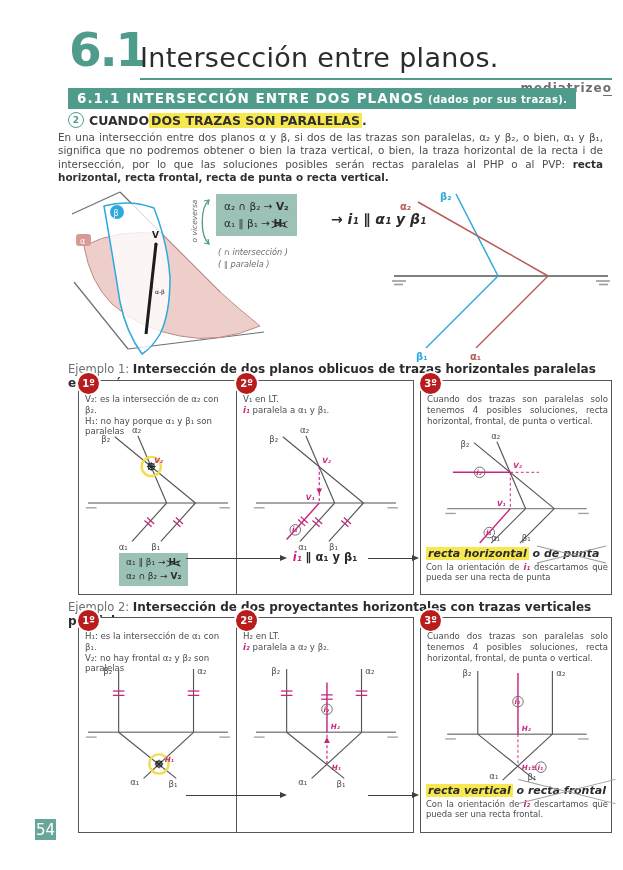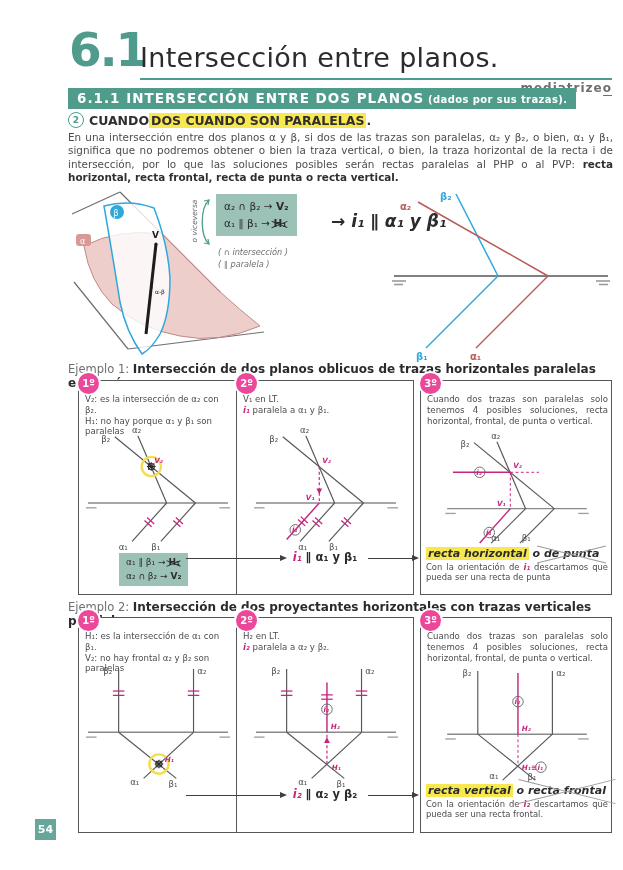--- a/index.html
+++ b/index.html
@@ -11,53 +11,53 @@
   .htitle{left:140px;top:42px;font-size:27px;font-weight:400;color:#2b2b2d;letter-spacing:.3px}
   .hrule{left:140px;top:78px;width:472px;height:2px;background:#4f9b8c}
   .brand{left:400px;top:81px;width:212px;text-align:right;font-size:12px;font-weight:700;color:#6d6e71;letter-spacing:1px}
   .brand u{ text-decoration:none;border-bottom:1.6px solid #6d6e71}
   .banner{left:68px;top:88px;background:#4f9b8c;color:#fff;padding:2px 9px 3px;font-size:13.5px;font-weight:700;letter-spacing:1px;white-space:nowrap}
   .banner small{font-size:10px;font-weight:700;letter-spacing:.4px}
   .subline{left:68px;top:112px;display:flex;align-items:center;font-size:12.5px;font-weight:700;color:#2f2f31}
   .nbadge{width:14px;height:14px;border:1.6px solid #4f9b8c;border-radius:50%;color:#4f9b8c;
           font-size:9px;font-weight:700;display:flex;align-items:center;justify-content:center;margin-right:5px}
   .hl{background:#f8e84f;padding:0 2px}
-  .para{left:68px;top:131px;width:545px;font-size:10.4px;line-height:13.4px;text-align:justify;color:#4b4c4e}
+  .para{left:58px;top:131px;width:545px;font-size:10.4px;line-height:13.4px;text-align:justify;color:#4b4c4e}
   .para b{color:#2f2f31}
   
   .fig{left:68px;top:186px;width:544px;height:176px}
   .vice{left:97px;top:29px;width:62px;height:12px;transform:rotate(-90deg);font-style:italic;
         font-size:7.5px;color:#6d6e71;text-align:center}
   .tbox2{left:148px;top:8px;background:#9cc2b8;color:#2b2b2d;padding:4px 8px;font-size:10.5px;line-height:17px;white-space:nowrap}
-  .afterbox{left:263px;top:25px;font-size:17px;font-weight:700;color:#2b2b2d;white-space:nowrap;font-style:italic}
+  .afterbox{left:263px;top:25px;font-size:14px;font-weight:700;color:#2b2b2d;white-space:nowrap;font-style:italic}
   .legend{left:150px;top:60px;font-size:8.2px;font-style:italic;color:#6d6e71;line-height:12px}
   
   .extitle{left:68px;font-size:11.5px;color:#6d6e71}
   .extitle b{color:#2b2b2d;font-size:12px}
   .row{left:68px;width:544px;height:215px}
   .panel{position:absolute;top:0;height:100%;background:#fff;border:1.2px solid #55565a;box-sizing:border-box}
-  .pbadge{position:absolute;top:-10px;left:-3px;width:21px;height:21px;border-radius:50%;background:#ec4899;
+  .pbadge{position:absolute;top:-10px;left:-3px;width:21px;height:21px;border-radius:50%;background:#b91c1c;
           border:2px solid #fff;color:#fff;font-size:10px;font-weight:700;display:flex;align-items:center;justify-content:center}
   .cap{position:absolute;top:13px;left:6px;right:3px;font-size:8.6px;line-height:10.8px;color:#4b4c4e}
   .mag{color:#c7247e;font-weight:700;font-style:italic}
   .psvg{position:absolute}
   .tbox{position:absolute;background:#9cc2b8;color:#2b2b2d;font-size:9px;line-height:13.5px;padding:3px 7px;white-space:nowrap}
   .xtok{position:relative;display:inline-block;font-weight:700}
   .xtok::before,.xtok::after{content:"";position:absolute;left:-2px;right:-2px;top:50%;height:1.2px;background:#2e2e30}
   .xtok::before{transform:rotate(22deg)}.xtok::after{transform:rotate(-22deg)}
   .cline{position:absolute;height:1.3px;background:#3f3f41}
   .chead{position:absolute;width:0;height:0;border-top:3.5px solid transparent;border-bottom:3.5px solid transparent;border-left:7px solid #3f3f41}
   .pform{position:absolute;top:170px;text-align:center;font-size:11.5px;font-weight:700;color:#2b2b2d}
   .p3foot{position:absolute;left:5px;right:3px;top:166px}
   .res{font-size:11px;font-weight:700;font-style:italic;color:#2b2b2d;white-space:nowrap}
   .bigx{position:relative;display:inline-block}
   .bigx::before,.bigx::after{content:"";position:absolute;left:-14%;right:-14%;top:50%;height:1px;background:#9a9a9c}
   .bigx::before{transform:rotate(14deg)}.bigx::after{transform:rotate(-14deg)}
   .note{font-size:8.4px;line-height:10.2px;color:#4b4c4e;margin-top:2px;text-align:justify}
-  .pnum{left:35px;top:819px;width:21px;height:21px;background:#66a79a;color:#fff;font-size:11px;font-weight:700;
+  .pnum{left:35px;top:819px;width:21px;height:21px;background:#66a79a;color:#fff;font-size:15px;font-weight:400;
         display:flex;align-items:center;justify-content:center}
   
   svg text{font-family:"DejaVu Sans",sans-serif}
   .lab{font-size:9px;fill:#4a4b4d}
   .mlab{font-size:7.5px;font-weight:700;font-style:italic;fill:#c7247e}
   .blab{font-size:10px;font-weight:700;fill:#2fa8dc}
   .rlab{font-size:10px;font-weight:700;fill:#b85c58}
 </style>
 </head>
 <body>
@@ -67,21 +67,21 @@
 <div class="abs hrule"></div>
 <div class="abs brand"><span>mediatrize</span><u>o</u></div>
 
 <div class="abs banner">
   <span>6.1.1 INTERSECCIÓN ENTRE DOS PLANOS</span><small> (dados por sus trazas).</small>
 </div>
 
 <div class="abs subline">
   <span class="nbadge">2</span>
   <span>CUANDO </span>
-  <span class="hl">DOS CUANDO SON PARALELAS</span>
+  <span class="hl">DOS TRAZAS SON PARALELAS</span>
   <span>.</span>
 </div>
 
 <div class="abs para">
   <span>En una intersección entre dos planos α y β, si dos de las trazas son paralelas, α₂ y β₂, o bien, α₁ y β₁, significa que no podremos obtener o bien la traza vertical, o bien, la traza horizontal de la recta i de intersección, por lo que las soluciones posibles serán rectas paralelas al PHP o al PVP: </span><b>recta horizontal, recta frontal, recta de punta o recta vertical.</b>
 </div>
 
 <div class="abs fig">
 
   <svg class="abs" style="left:0;top:0" width="200" height="175" viewBox="0 0 200 175">
@@ -431,20 +431,17 @@
         <span class="hl">recta vertical</span><span> o </span><span class="bigx">recta frontal</span>
       </div>
       <div class="note">
         <span>Con la orientación de </span><span class="mag">i₂</span><span> descartamos que pueda ser una recta frontal.</span>
       </div>
     </div>
   </div>
 
   <div class="cline" style="left:118px;top:178px;width:94px"></div>
   <div class="chead" style="left:212px;top:174.5px"></div>
-  <div class="pform" style="left:168px;width:178px">
-    <span class="mag">i₂</span><span> ∥ α₂ y β₂</span>
-  </div>
   <div class="cline" style="left:300px;top:178px;width:44px"></div>
   <div class="chead" style="left:344px;top:174.5px"></div>
 </div>
 
 <div class="abs pnum">54</div>
 
 </body></html>

